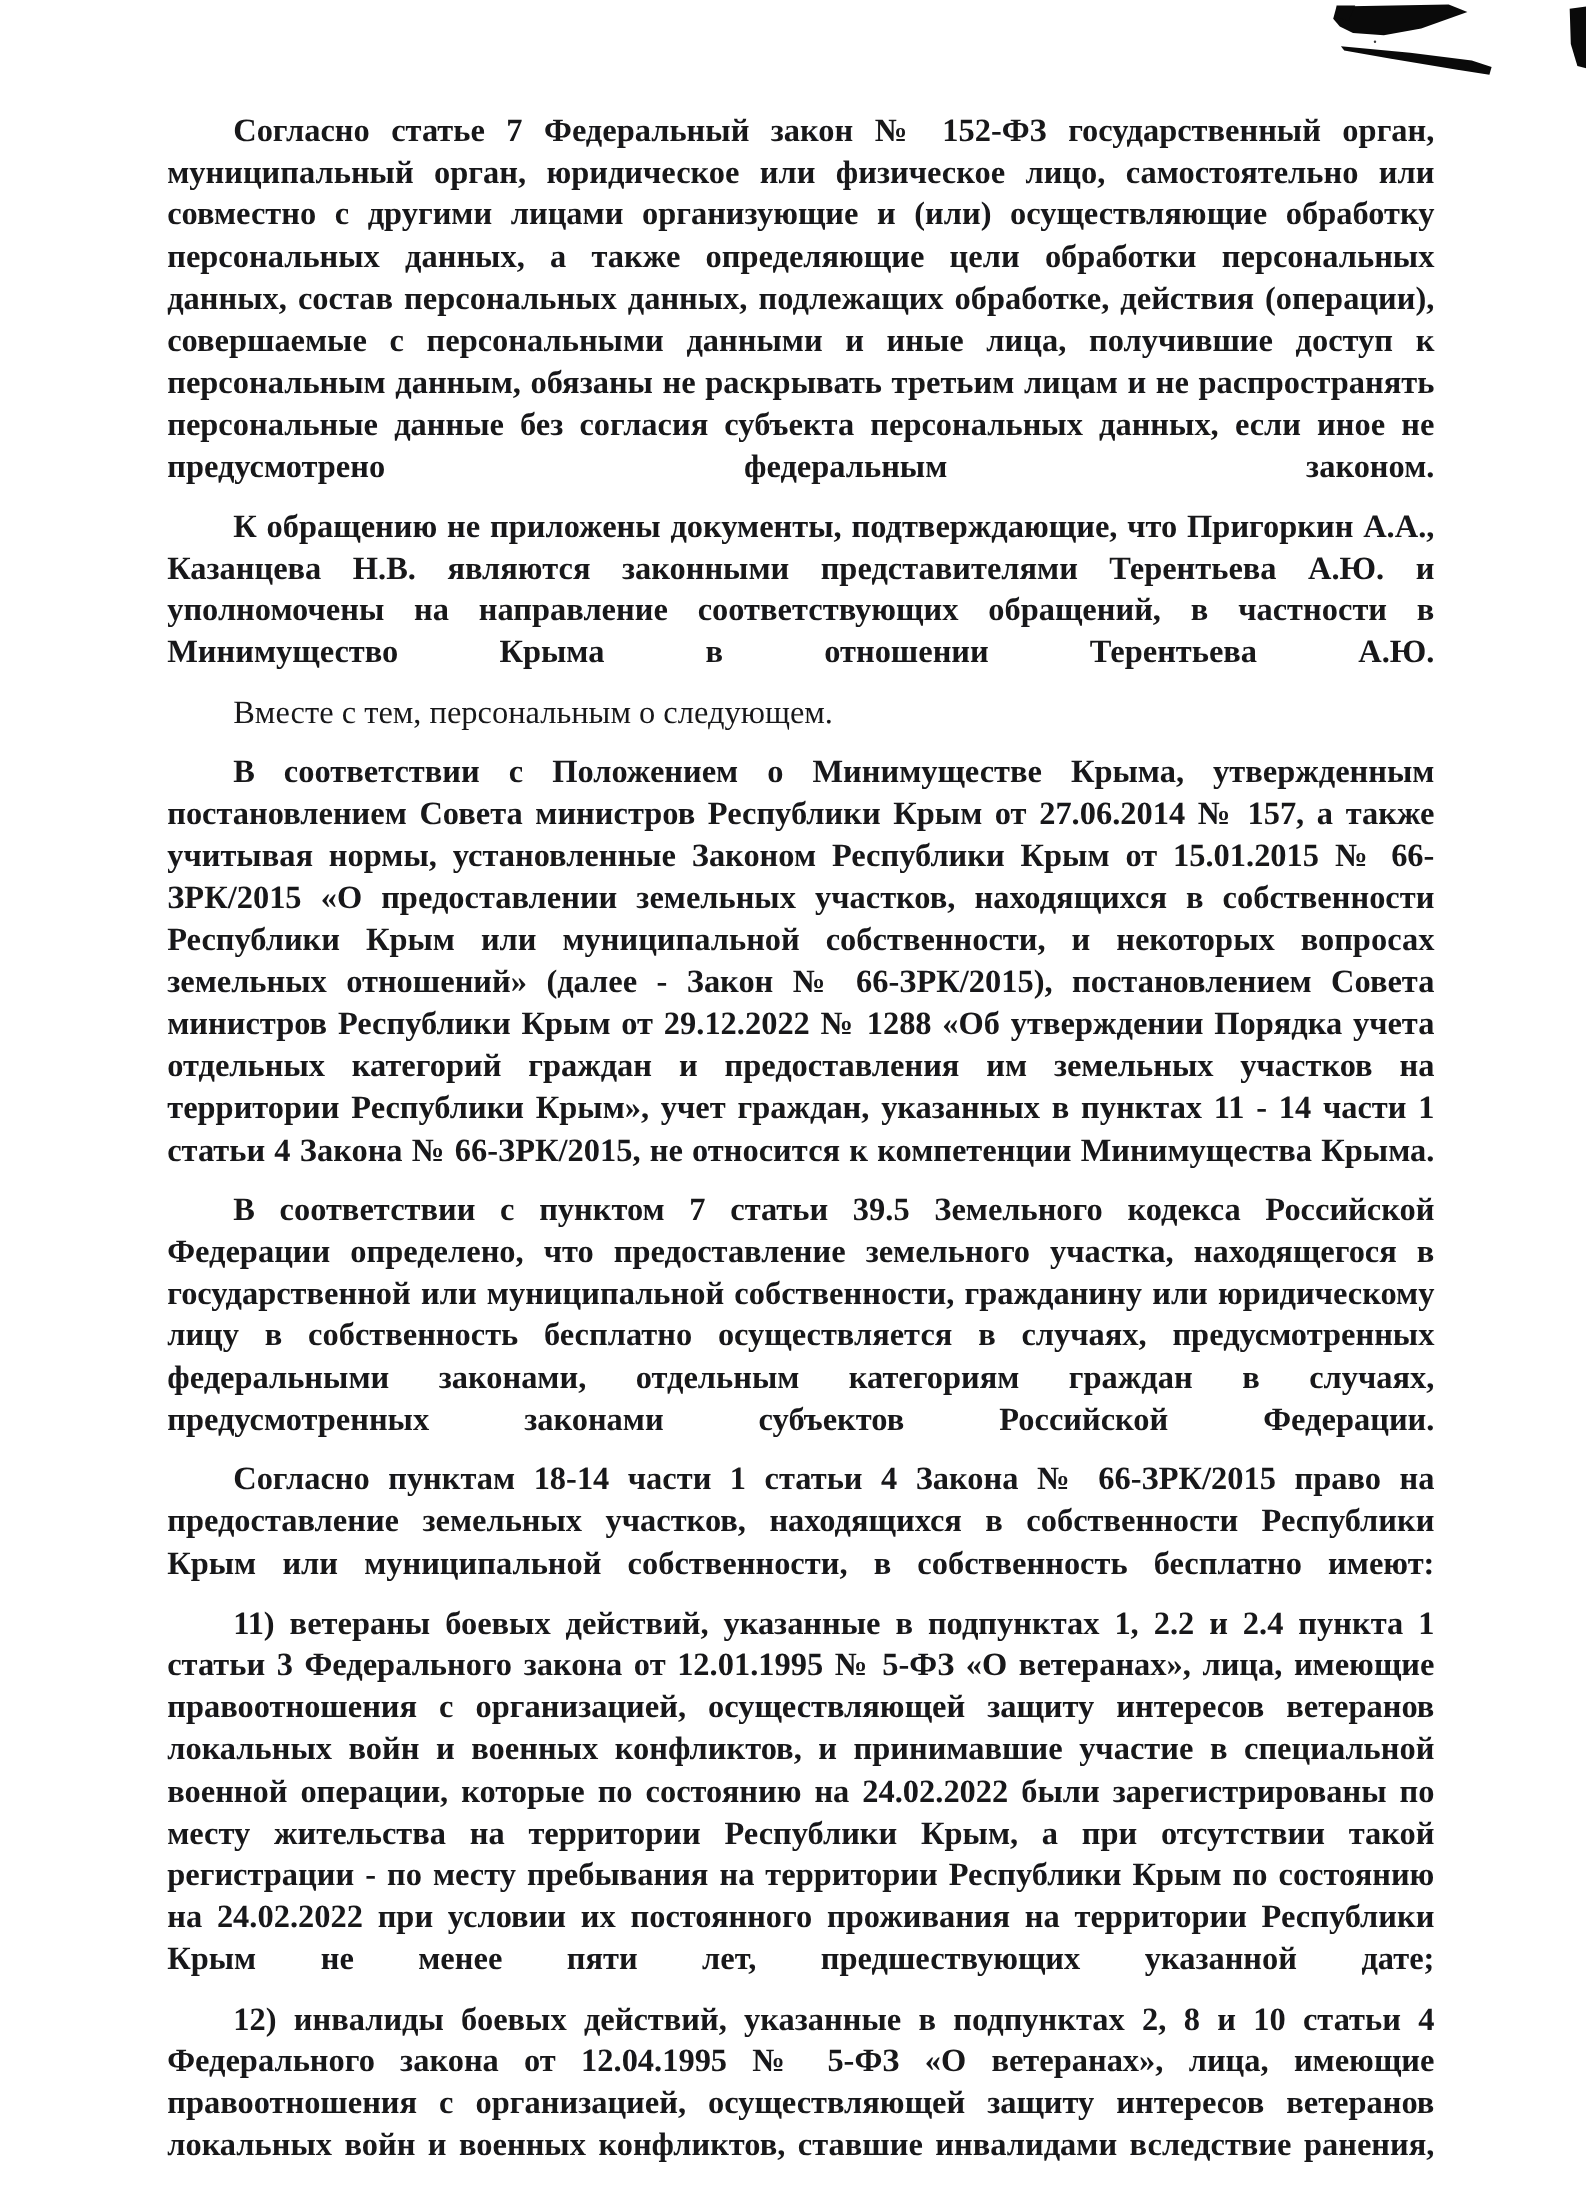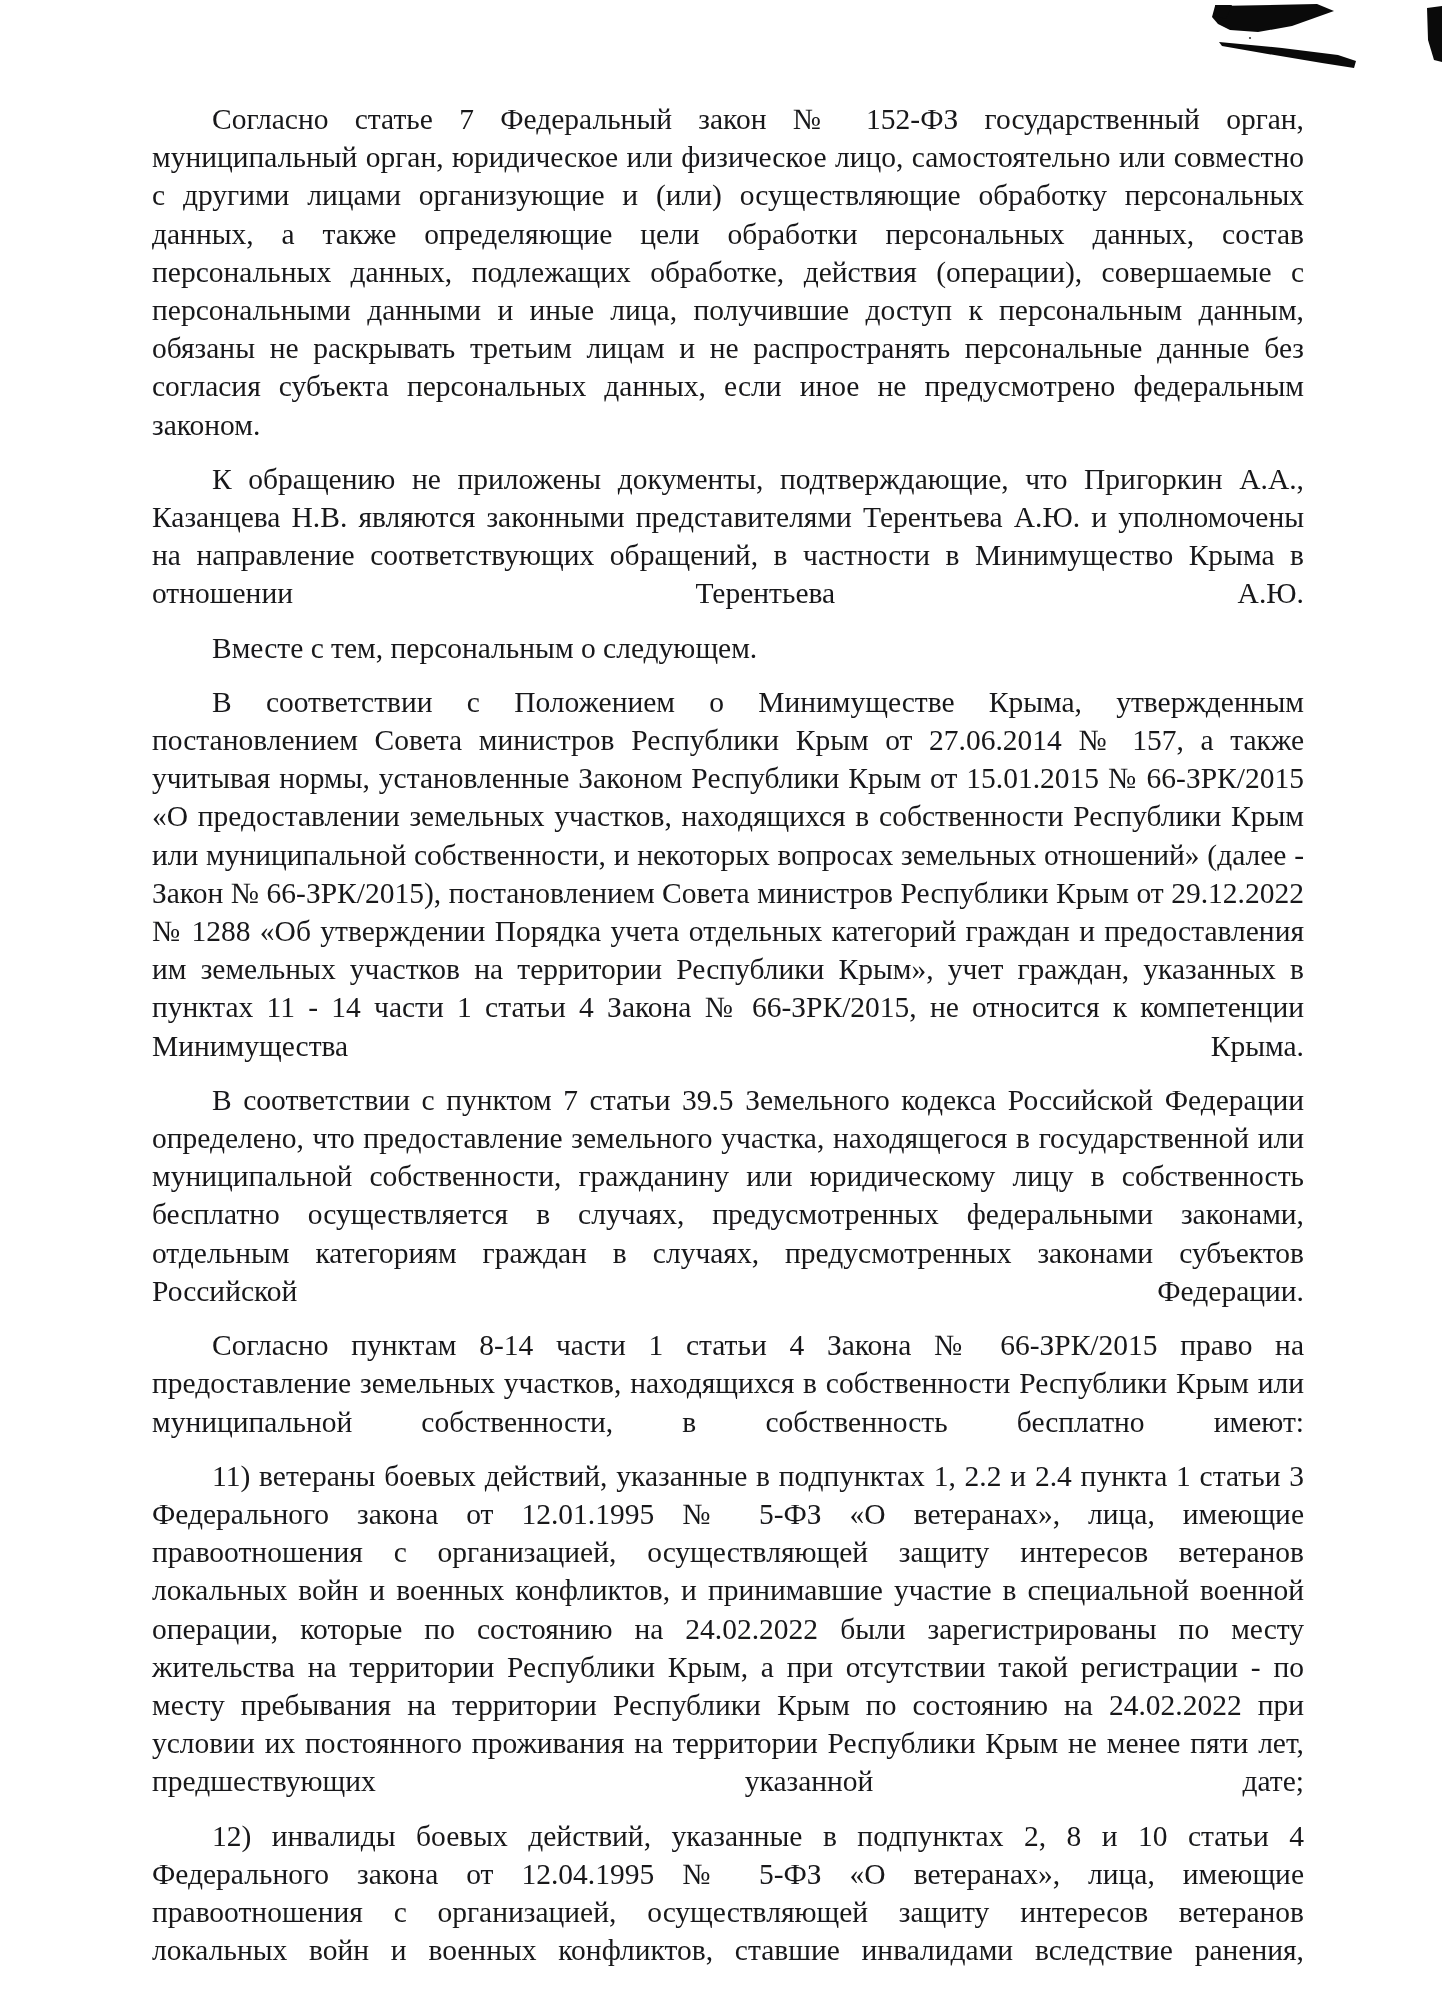--- a/index.html
+++ b/index.html
@@ -45,20 +45,21 @@
     margin: 0;
     text-indent: 60px;
     text-align: justify;
     text-align-last: left;
     hyphens: none;
   }
 
   
   .para.flush {
     text-align-last: justify;
+    font-weight: bold;
   }
 
   .para + .para { margin-top: 16px; }
 </style>
 </head>
 <body>
 
 <div class="page">
 
   <div class="scan-artifact">
@@ -70,18 +71,18 @@
       <circle cx="108" cy="38" r="1.1" fill="#3a3a3a"></circle>
     </svg>
   </div>
 
   <div class="doc-body">
     <p class="para flush">Согласно статье 7 Федеральный закон № 152-ФЗ государственный орган, муниципальный орган, юридическое или физическое лицо, самостоятельно или совместно с другими лицами организующие и (или) осуществляющие обработку персональных данных, а также определяющие цели обработки персональных данных, состав персональных данных, подлежащих обработке, действия (операции), совершаемые с персональными данными и иные лица, получившие доступ к персональным данным, обязаны не раскрывать третьим лицам и не распространять персональные данные без согласия субъекта персональных данных, если иное не предусмотрено федеральным законом.</p>
     <p class="para flush">К обращению не приложены документы, подтверждающие, что Пригоркин А.А., Казанцева Н.В. являются законными представителями Терентьева А.Ю. и уполномочены на направление соответствующих обращений, в частности в Минимущество Крыма в отношении Терентьева А.Ю.</p>
     <p class="para">Вместе с тем, персональным о следующем.</p>
     <p class="para flush">В соответствии с Положением о Минимуществе Крыма, утвержденным постановлением Совета министров Республики Крым от 27.06.2014 № 157, а также учитывая нормы, установленные Законом Республики Крым от 15.01.2015 № 66-ЗРК/2015 «О предоставлении земельных участков, находящихся в собственности Республики Крым или муниципальной собственности, и некоторых вопросах земельных отношений» (далее - Закон № 66-ЗРК/2015), постановлением Совета министров Республики Крым от 29.12.2022 № 1288 «Об утверждении Порядка учета отдельных категорий граждан и предоставления им земельных участков на территории Республики Крым», учет граждан, указанных в пунктах 11 - 14 части 1 статьи 4 Закона № 66-ЗРК/2015, не относится к компетенции Минимущества Крыма.</p>
     <p class="para flush">В соответствии с пунктом 7 статьи 39.5 Земельного кодекса Российской Федерации определено, что предоставление земельного участка, находящегося в государственной или муниципальной собственности, гражданину или юридическому лицу в собственность бесплатно осуществляется в случаях, предусмотренных федеральными законами, отдельным категориям граждан в случаях, предусмотренных законами субъектов Российской Федерации.</p>
-    <p class="para flush">Согласно пунктам 8-14 части 1 статьи 4 Закона № 66-ЗРК/2015 право на предоставление земельных участков, находящихся в собственности Республики Крым или муниципальной собственности, в собственность бесплатно имеют:</p>
+    <p class="para flush">Согласно пунктам 18-14 части 1 статьи 4 Закона № 66-ЗРК/2015 право на предоставление земельных участков, находящихся в собственности Республики Крым или муниципальной собственности, в собственность бесплатно имеют:</p>
     <p class="para flush">11) ветераны боевых действий, указанные в подпунктах 1, 2.2 и 2.4 пункта 1 статьи 3 Федерального закона от 12.01.1995 № 5-ФЗ «О ветеранах», лица, имеющие правоотношения с организацией, осуществляющей защиту интересов ветеранов локальных войн и военных конфликтов, и принимавшие участие в специальной военной операции, которые по состоянию на 24.02.2022 были зарегистрированы по месту жительства на территории Республики Крым, а при отсутствии такой регистрации - по месту пребывания на территории Республики Крым по состоянию на 24.02.2022 при условии их постоянного проживания на территории Республики Крым не менее пяти лет, предшествующих указанной дате;</p>
     <p class="para flush">12) инвалиды боевых действий, указанные в подпунктах 2, 8 и 10 статьи 4 Федерального закона от 12.04.1995 № 5-ФЗ «О ветеранах», лица, имеющие правоотношения с организацией, осуществляющей защиту интересов ветеранов локальных войн и военных конфликтов, ставшие инвалидами вследствие ранения,</p>
   </div>
 
 </div>
 
 </body></html>

